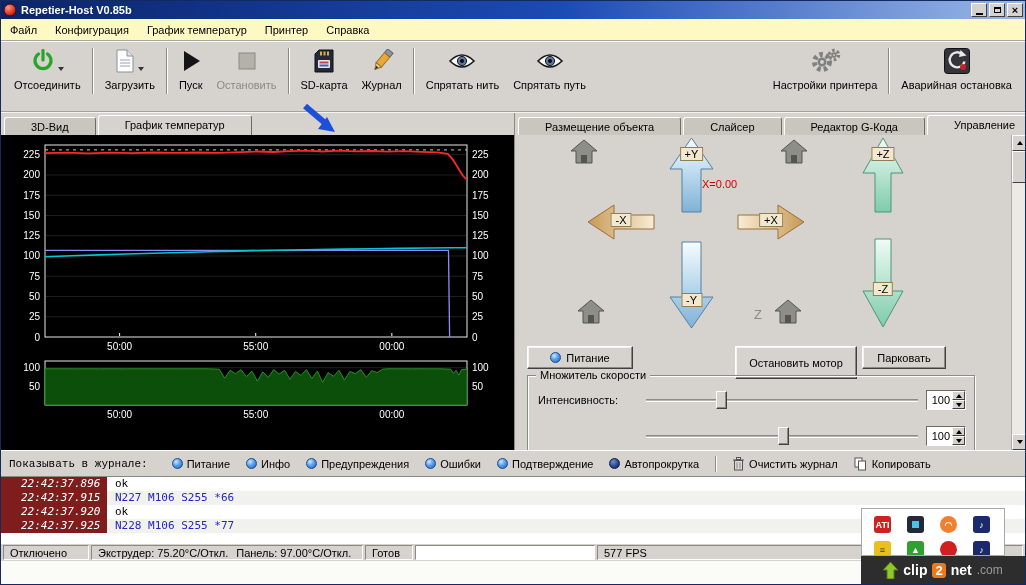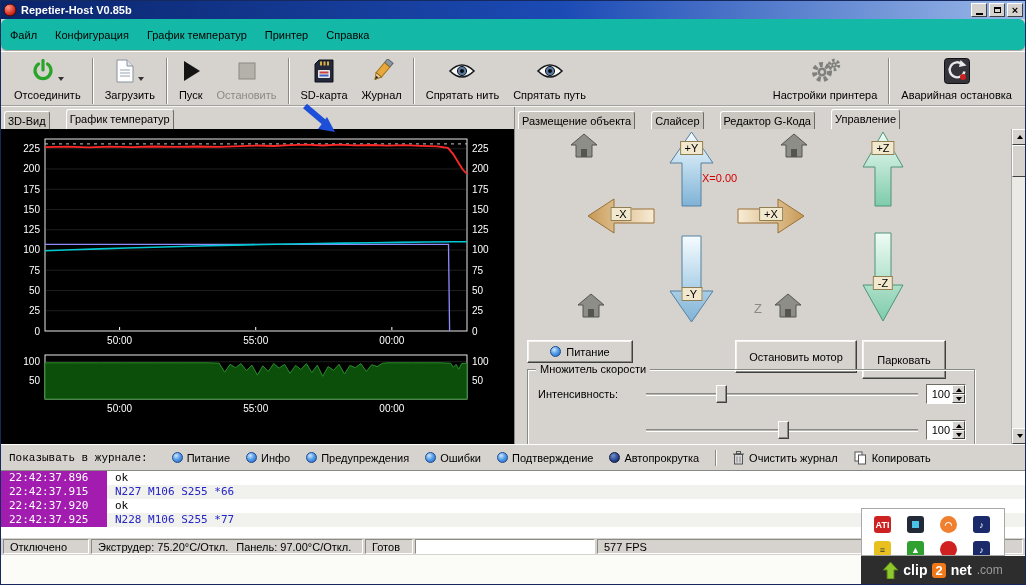--- a/index.html
+++ b/index.html
@@ -9,39 +9,39 @@
 
   
   .titlebar{height:18px;background:linear-gradient(90deg,#0a246a 0%,#1c4bb5 55%,#9ab8e8 100%);display:flex;align-items:center;padding:0 2px;}
   .title-text{color:#fff;font-weight:bold;margin-left:4px;flex:1;white-space:nowrap;}
   .win-btn{width:16px;height:14px;background:#d6d3ce;border:1px solid;border-color:#fff #404040 #404040 #fff;margin-left:2px;display:flex;align-items:center;justify-content:center;}
   .glyph-min{width:7px;height:2px;background:#000;margin-top:7px;}
   .glyph-restore{width:7px;height:6px;border:1px solid #000;border-top-width:2px;}
   .glyph-close{font-size:11px;line-height:10px;font-weight:bold;}
 
   
-  .menubar{height:32px;display:flex;align-items:center;background:#14b8a6;border-bottom:1px solid #aaa69e;border-radius:6px;}
+  .menubar{height:22px;display:flex;align-items:center;background:#fef9c3;border-bottom:1px solid #aaa69e;}
   .menu-item{padding:3px 9px;white-space:nowrap;}
 
   
-  .toolbar{height:56px;display:flex;align-items:flex-start;padding:3px 6px 0;border-top:1px solid #fff;border-bottom:2px groove #f5f4f0;background:#d6d3ce;}
+  .toolbar{height:72px;display:flex;align-items:flex-start;padding:3px 6px 0;border-top:1px solid #fff;border-bottom:2px groove #f5f4f0;background:#d6d3ce;}
   .tbtn{display:flex;flex-direction:column;align-items:center;padding:2px 7px;}
   .tbtn .ticon{height:30px;display:flex;align-items:center;justify-content:center;}
   .tbtn .tlabel{margin-top:2px;white-space:nowrap;}
   .tbtn.disabled .tlabel{color:#8a8a85;}
   .caret{width:0;height:0;border-left:3px solid transparent;border-right:3px solid transparent;border-top:4px solid #333;margin-left:3px;margin-top:14px;}
   .tsep{width:2px;height:46px;border-left:1px solid #8a8a85;border-right:1px solid #fff;margin:3px 4px 0;}
   .tspacer{flex:1;}
 
   
   .main{display:flex;height:337px;}
   .col{width:513px;display:flex;flex-direction:column;}
   .col.right{border-left:1px solid #8a8a85;}
   .tabbar{height:22px;display:flex;align-items:flex-end;padding-left:3px;background:#d6d3ce;}
-  .tab{padding:3px 3px 2px;border:1px solid;border-color:#fff #6e6a64 #6e6a64 #fff;border-bottom:none;background:#c9c5bf;margin-right:16px;border-radius:3px 3px 0 0;position:relative;top:0;white-space:nowrap;}
+  .tab{padding:3px 26px 2px;border:1px solid;border-color:#fff #6e6a64 #6e6a64 #fff;border-bottom:none;background:#c9c5bf;margin-right:2px;border-radius:3px 3px 0 0;position:relative;top:0;white-space:nowrap;}
   .tab.active{background:#d6d3ce;padding-bottom:4px;z-index:2;}
   .chart-panel{width:513px;height:315px;background:#000;position:relative;}
   .chart-panel svg{display:block;}
   .control-panel{width:512px;height:315px;background:#d6d3ce;position:relative;overflow:hidden;}
 
   
   .jog{position:absolute;}
   .jog svg{display:block;}
   .axis-tag{position:absolute;left:50%;transform:translateX(-50%);background:#f2e8ce;border:1px solid #8f7e52;padding:0 4px;font-size:11px;white-space:nowrap;}
   .x-readout{position:absolute;color:#d40000;font-size:11px;}
@@ -73,21 +73,21 @@
   .toggle{display:flex;align-items:center;gap:4px;padding:3px 8px;white-space:nowrap;}
   .led{width:11px;height:11px;border-radius:50%;background:radial-gradient(circle at 35% 30%,#cfe6ff 0%,#5aa0e8 45%,#1c5fc0 100%);border:1px solid #1a4a90;flex:0 0 auto;}
   .led.dark{background:radial-gradient(circle at 35% 30%,#7090c8,#26418c 60%,#131f52);border-color:#0e1a40;}
   .vsep{width:2px;height:16px;border-left:1px solid #8a8a85;border-right:1px solid #fff;margin:0 8px;}
   .action{display:flex;align-items:center;gap:5px;padding:3px 8px;white-space:nowrap;}
 
   
   .log{height:67px;background:#fff;border-top:1px solid #8a8a85;overflow:hidden;}
   .logrow{display:flex;height:14px;line-height:14px;font-family:"DejaVu Sans Mono",monospace;font-size:11px;}
   .logrow.alt{background:#f1f1ed;}
-  .logtime{width:106px;flex:0 0 auto;background:#a21caf;color:#fff;padding-left:8px;}
+  .logtime{width:106px;flex:0 0 auto;background:#7f1d1d;color:#fff;padding-left:20px;font-style:italic;}
   .logtext{padding-left:8px;color:#000;white-space:pre;}
   .logtext.cmd{color:#2424c8;}
 
   
   .statusbar{height:18px;display:flex;gap:2px;padding:1px 2px;background:#d6d3ce;border-top:1px solid #fff;}
   .scell{border:1px solid;border-color:#8a8a85 #fff #fff #8a8a85;padding:0 6px;white-space:nowrap;display:flex;align-items:center;gap:8px;overflow:hidden;}
   .scell.progress{background:#fff;}
   .bottom-fill{height:37px;background:#fbfbf8;}
 
   
@@ -418,21 +418,21 @@
 
         <span class="x-readout" style="left:187px;top:43px;">X=0.00</span>
 
         <button class="btn" style="left:12px;top:211px;width:106px;height:23px;">
           <span class="led"></span>
           <span>Питание</span>
         </button>
         <button class="btn" style="left:220px;top:211px;width:122px;height:33px;">
           <span>Остановить мотор</span>
         </button>
-        <button class="btn" style="left:347px;top:211px;width:84px;height:39px;">
+        <button class="btn" style="left:347px;top:211px;width:84px;height:23px;">
           <span>Парковать</span>
         </button>
 
         <div class="groupbox" style="left:12px;top:240px;width:448px;height:108px;">
           <span class="legend">Множитель скорости</span>
           <div class="grouprow" style="top:14px;">
             <span class="grouplabel">Интенсивность:</span>
             <div class="slider">
               <div class="track"></div>
               <div class="thumb" style="left:70px;"></div>

